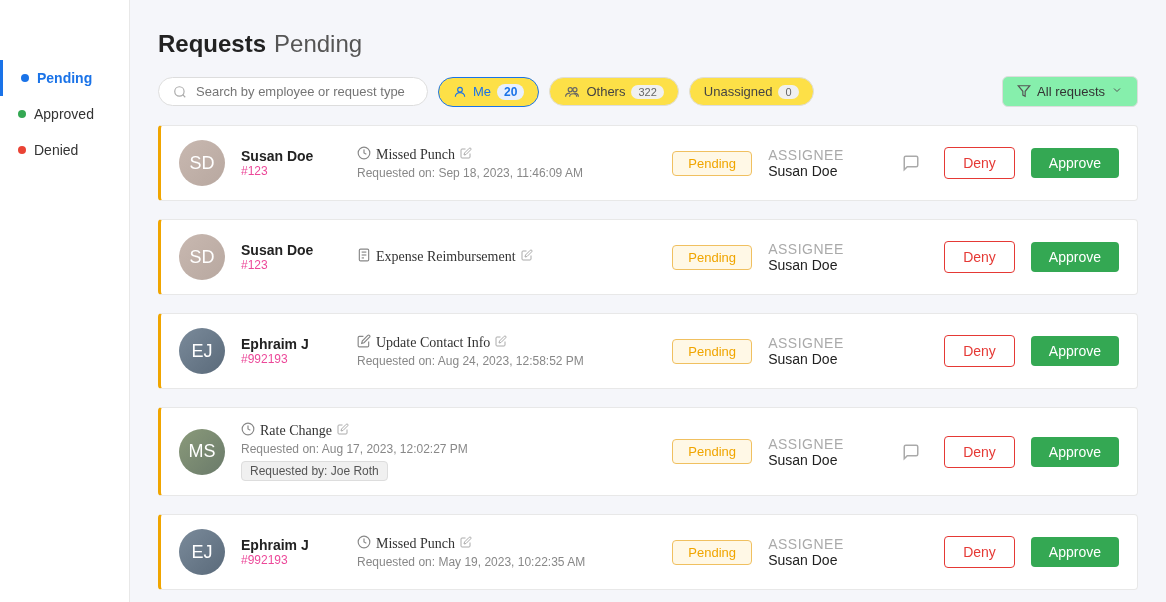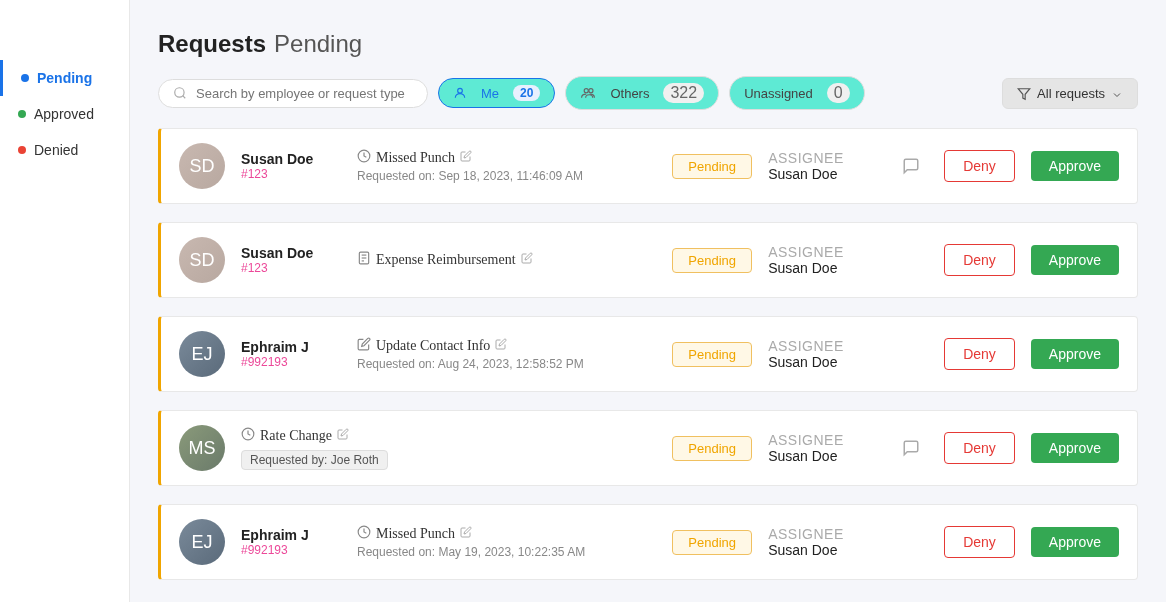--- a/index.html
+++ b/index.html
@@ -85,60 +85,60 @@
       font-size: 13px;
       color: #555;
       width: 100%;
       background: transparent;
     }
     .search-icon-svg { color: #aaa; flex-shrink: 0; }
 
     .filter-btn {
       display: flex;
       align-items: center;
-      gap: 14px;
+      gap: 6px;
       border-radius: 20px;
       padding: 6px 14px;
       font-size: 13px;
       cursor: pointer;
       border: 1.5px solid #ddd;
-      background: #5eead4;
+      background: #fde047;
       color: #444;
     }
     .filter-btn.active {
       border-color: #1a73e8;
       color: #1a73e8;
     }
     .filter-badge {
       background: #e8f0fe;
       color: #1a73e8;
       border-radius: 10px;
       padding: 1px 7px;
       font-size: 12px;
       font-weight: 600;
     }
     .filter-badge-gray {
       background: #f0f0f0;
       color: #666;
       border-radius: 10px;
       padding: 1px 7px;
-      font-size: 16px;
+      font-size: 11px;
     }
 
     .all-requests-btn {
       margin-left: auto;
       display: flex;
-      align-items: flex-end;
+      align-items: flex-start;
       gap: 6px;
       border: 1px solid #ddd;
       border-radius: 6px;
       padding: 7px 14px;
       font-size: 13px;
       cursor: pointer;
-      background: #e5e5e5;
+      background: #86efac;
       color: #333;
     }
 
     
     .requests-list { display: flex; flex-direction: column; gap: 12px; }
 
     .request-row {
       background: #fff;
       border: 1px solid #e8e8e8;
       border-left: 3px solid #f0a500;
@@ -414,20 +414,21 @@
         <span><svg width="14" height="14" viewBox="0 0 24 24" fill="none" stroke="#888" stroke-width="2">
                 <circle cx="12" cy="12" r="10"></circle>
                 <polyline points="12 6 12 12 16 14"></polyline>
               </svg></span>
         <span>Rate Change</span>
         <span><svg width="12" height="12" viewBox="0 0 24 24" fill="none" stroke="#aaa" stroke-width="2">
                 <path d="M11 4H4a2 2 0 0 0-2 2v14a2 2 0 0 0 2 2h14a2 2 0 0 0 2-2v-7"></path>
                 <path d="M18.5 2.5a2.121 2.121 0 0 1 3 3L12 15l-4 1 1-4 9.5-9.5z"></path>
               </svg></span>
       </div>
+      <div class="request-date">Requested on: Aug 17, 2023, 12:02:27 PM</div>
       <span class="requested-by-tag">Requested by: Joe Roth</span>
     </div>
     <span class="status-badge">Pending</span>
     <div class="assignee-block">
       <div class="assignee-label">ASSIGNEE</div>
       <div class="assignee-name">Susan Doe</div>
     </div>
     <svg class="comment-icon" width="18" height="18" viewBox="0 0 24 24" fill="none" stroke="#aaa" stroke-width="2">
           <path d="M21 15a2 2 0 0 1-2 2H7l-4 4V5a2 2 0 0 1 2-2h14a2 2 0 0 1 2 2z"></path>
         </svg>

